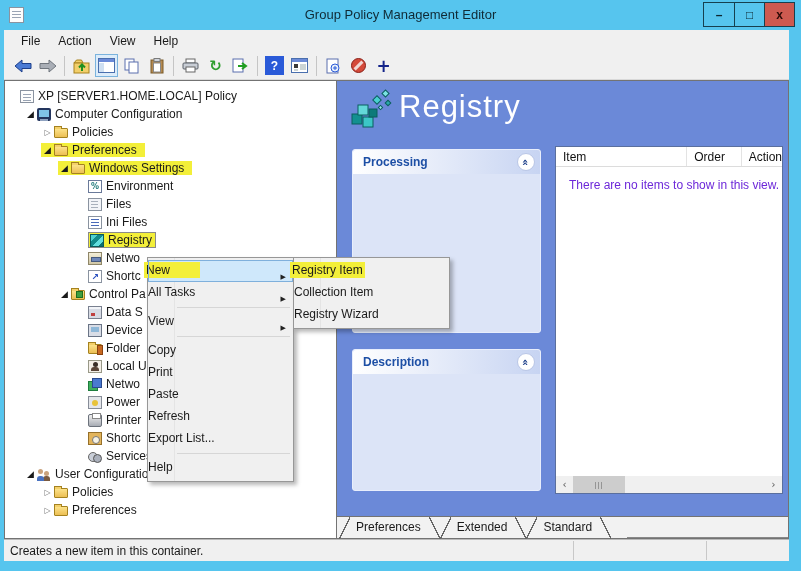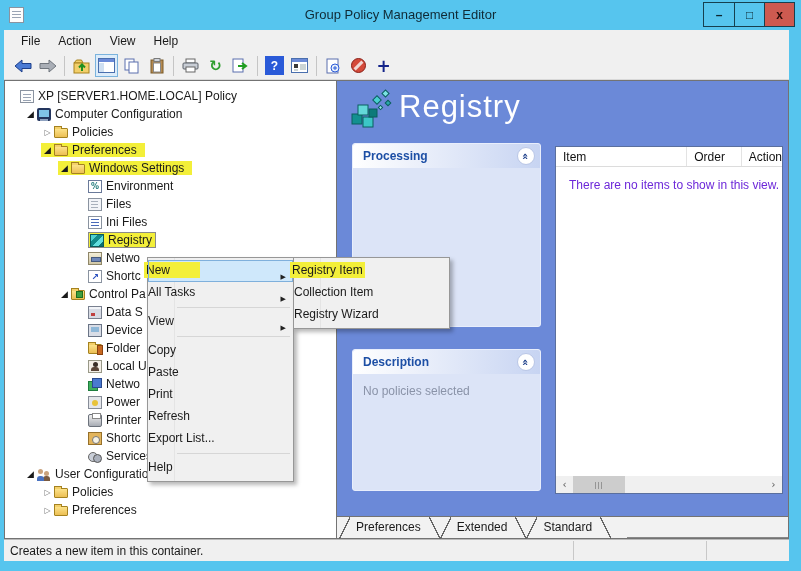--- a/index.html
+++ b/index.html
@@ -97,21 +97,21 @@
   .blue{position:absolute;left:0;right:0;top:0;bottom:22px;background:#6b89d8;overflow:hidden}
   .banner-title{position:absolute;left:62px;top:8px;font-size:31px;color:#fff;letter-spacing:1px}
   .banner-ic{position:absolute;left:12px;top:6px}
   .panel{position:absolute;left:15px;width:189px;background:#dce4f7;border:1px solid #e8eefc;border-radius:3px}
   .panel-hd{height:24px;background:linear-gradient(90deg,#ffffff,#c7d4f2);border-radius:3px 3px 0 0;
             display:flex;align-items:center;padding-left:10px;font-weight:bold;color:#1d4fa5;position:relative}
   .chevbtn{position:absolute;right:5px;top:3px;width:18px;height:18px;border-radius:50%;background:#fff;
            border:1px solid #b9c6e6;display:flex;align-items:center;justify-content:center}
   .chevbtn span{display:inline-block;transform:rotate(90deg);font-weight:bold;color:#1d3f8a;font-size:11px;font-family:"DejaVu Sans",sans-serif}
   .panel-bd{padding:10px;color:#8a93a8}
-  #panel-processing{top:62px;height:184px}
+  #panel-processing{top:68px;height:184px}
   #panel-description{top:268px;height:142px}
 
   .listview{position:absolute;left:218px;top:65px;width:228px;height:348px;background:#fff;border:1px solid #5a6f9e}
   .lv-head{display:flex;height:20px;border-bottom:1px solid #dcdcdc}
   .lv-col{padding:3px 0 0 7px;border-right:1px solid #e3e3e3;color:#111}
   .lv-col.c0{width:133px}.lv-col.c1{width:55px}.lv-col.c2{flex:1;border-right:none}
   .lv-empty{padding:11px 0 0 13px;color:#6d28d9}
   .hscroll{position:absolute;left:0;right:0;bottom:0;height:17px;background:#f0f0f0;display:flex;align-items:center}
   .sbtn{width:17px;height:17px;display:flex;align-items:center;justify-content:center;color:#555;font-size:10px;
         font-family:"DejaVu Sans",sans-serif}
@@ -412,21 +412,20 @@
             <div class="panel-bd"></div>
           </div>
 
           <div class="panel" id="panel-description">
             <div class="panel-hd">
               <span>Description</span>
               <span class="chevbtn">
                   <span>«</span>
                 </span>
             </div>
-            <div class="panel-bd">No policies selected</div>
           </div>
 
           <div class="listview">
             <div class="lv-head">
               <div class="lv-col c0">Item</div>
               <div class="lv-col c1">Order</div>
               <div class="lv-col c2">Action</div>
             </div>
             <div class="lv-empty">There are no items to show in this view.</div>
             <div class="hscroll">
@@ -471,26 +470,26 @@
     <div class="csep"></div>
     <div class="cmi">
       <span>View</span>
       <span class="sub-arrow">▶</span>
     </div>
     <div class="csep"></div>
     <div class="cmi">
       <span>Copy</span>
     </div>
     <div class="cmi">
+      <span>Print</span>
+    </div>
+    <div class="cmi">
       <span>Paste</span>
     </div>
     <div class="cmi">
-      <span>Print</span>
-    </div>
-    <div class="cmi">
       <span>Refresh</span>
     </div>
     <div class="cmi">
       <span>Export List...</span>
     </div>
     <div class="csep"></div>
     <div class="cmi">
       <span>Help</span>
     </div>
   </div>

